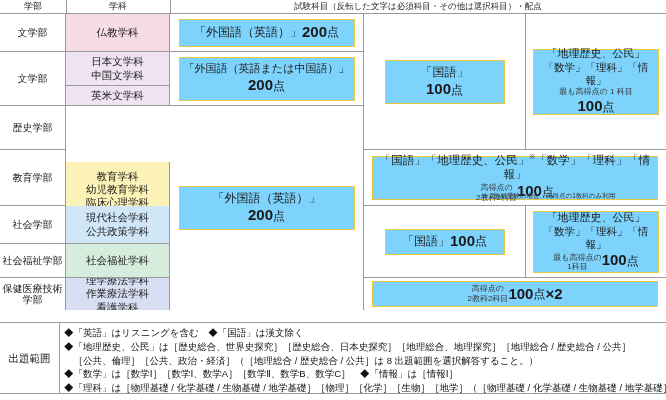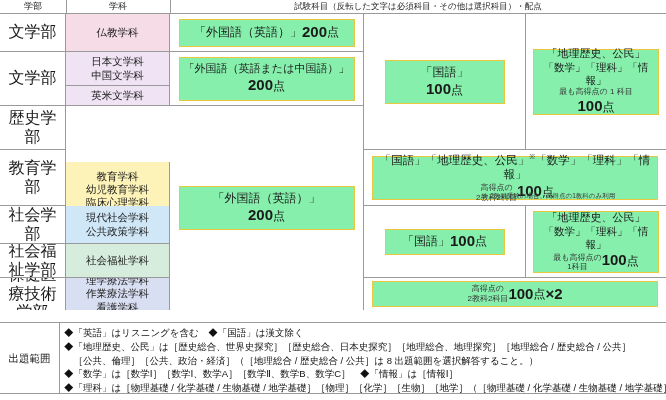--- a/index.html
+++ b/index.html
@@ -73,21 +73,21 @@
     box-sizing: border-box;
     overflow: hidden;
   }
   
   .col-fac {
     left: 0;
     width: 66px;
     border-right: 1px solid #9a9a9a;
     border-bottom: 1px solid #9a9a9a;
     background: #ffffff;
-    font-size: 16px;
+    font-size: 10px;
     display: flex;
     align-items: center;
     justify-content: center;
     text-align: center;
     line-height: 1.15;
     padding: 0 1px;
   }
   
   .col-dep {
     left: 66px;
@@ -141,21 +141,21 @@
     border-bottom: 1px solid #9a9a9a;
     display: flex;
     align-items: center;
     justify-content: center;
     background: #ffffff;
   }
 
   
   .ybox {
     border: 1.6px solid #e8c83c;
-    background: #86efac;
+    background: #7dd3fc;
     box-sizing: border-box;
     text-align: center;
     line-height: 1.25;
     padding: 3px 4px;
     font-size: 12px;
     display: flex;
     flex-direction: column;
     align-items: center;
     justify-content: center;
   }

